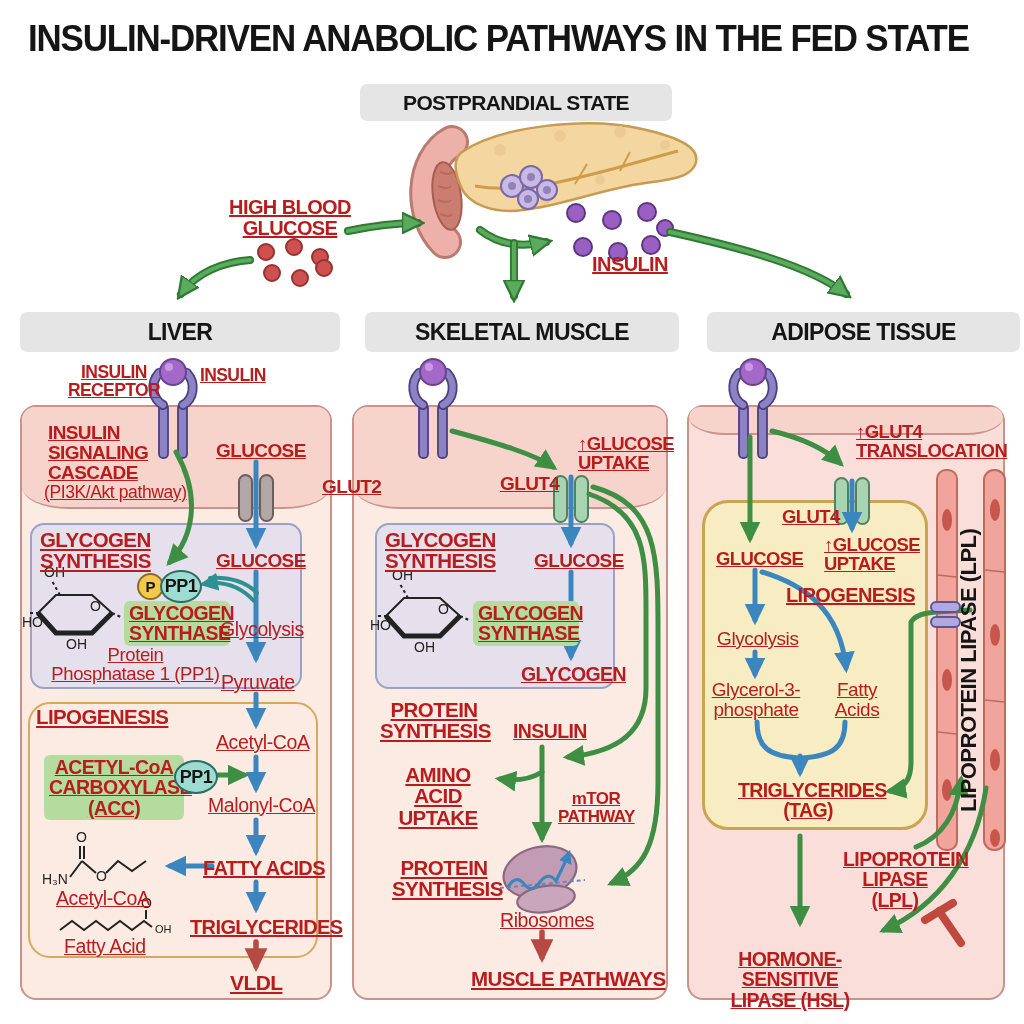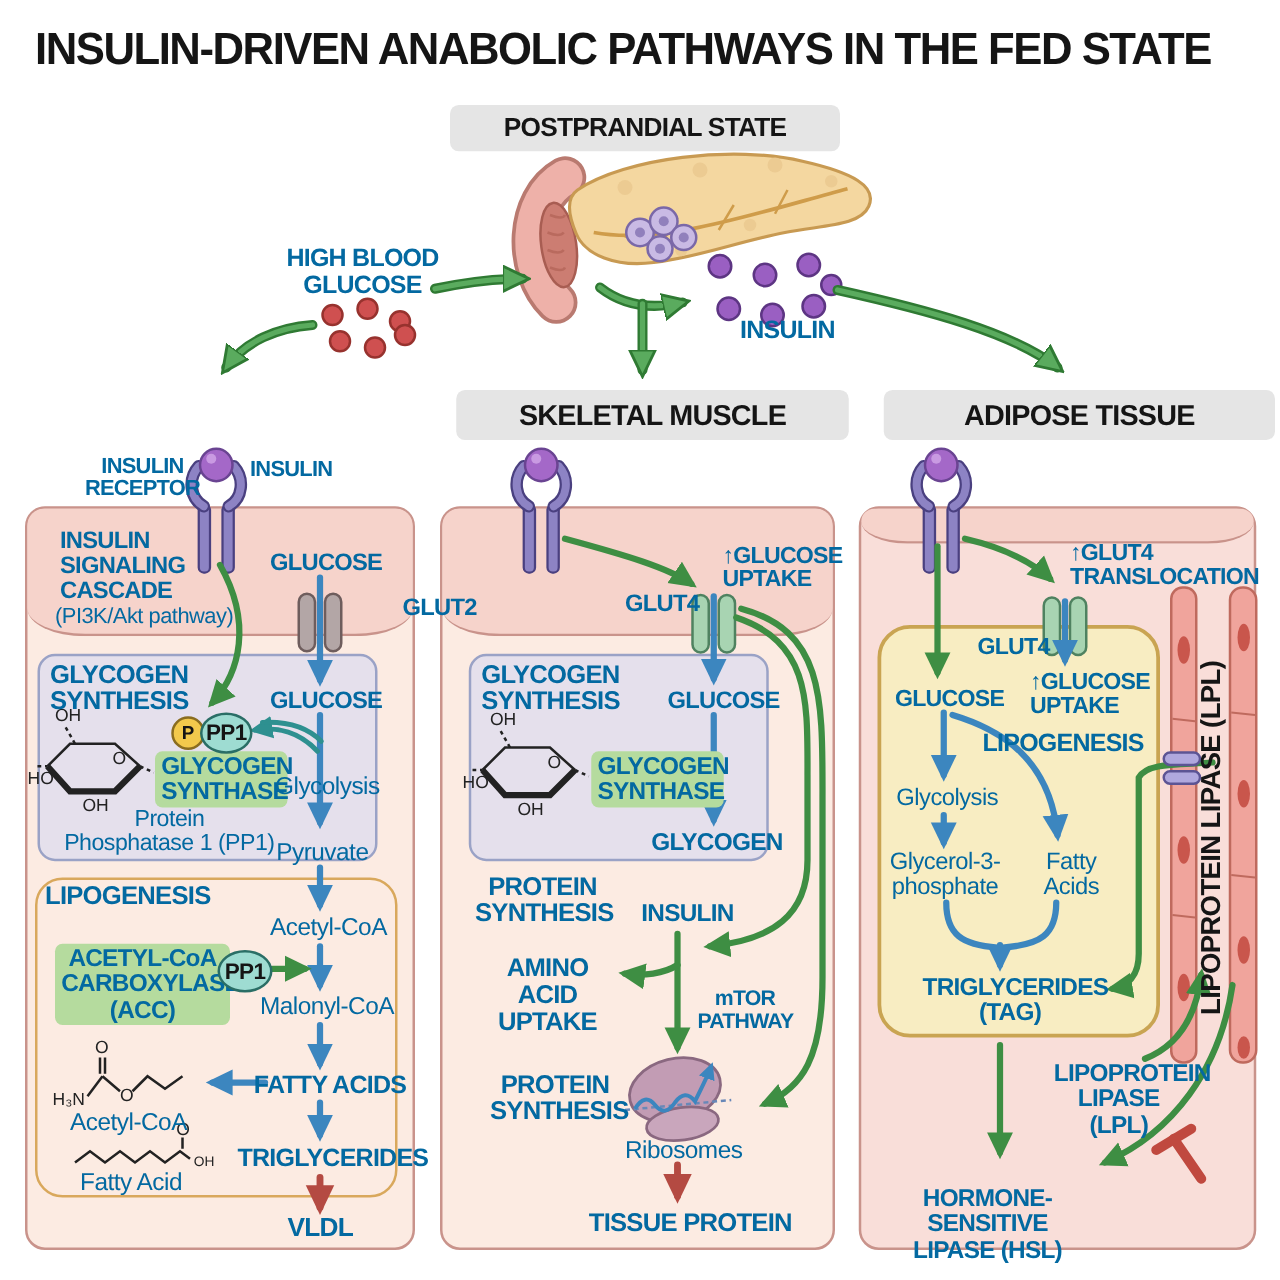--- a/index.html
+++ b/index.html
@@ -1,19 +1,19 @@
 <!DOCTYPE html>
 <html><head>
 <meta charset="utf-8">
 <style>
   html,body{margin:0;padding:0;background:#ffffff;}
   #canvas{position:relative;width:1024px;height:1024px;background:#ffffff;overflow:hidden;
           font-family:"Liberation Sans","DejaVu Sans",sans-serif;color:#151515;}
   .lbl{position:absolute;font-weight:bold;line-height:1.04;white-space:pre-line;
-       letter-spacing:-0.6px;color:#0369a1;z-index:30;}
+       letter-spacing:-0.6px;color:#b91c1c;z-index:30;text-decoration:underline;}
   .reg{font-weight:normal;letter-spacing:-0.4px;}
   .c{text-align:center;}
   #title{position:absolute;left:28px;top:18px;font-size:36px;font-weight:bold;
          letter-spacing:-1.2px;white-space:nowrap;transform:scaleX(.97);transform-origin:left top;z-index:30;}
   .hdr{position:absolute;top:312px;height:40px;background:#e5e5e5;border-radius:7px;
        display:flex;align-items:center;justify-content:center;font-weight:bold;
        font-size:23px;letter-spacing:-0.6px;z-index:5;}
   #badge{position:absolute;left:360px;top:84px;width:312px;height:37px;background:#e5e5e5;
          border-radius:7px;display:flex;align-items:center;justify-content:center;
          font-weight:bold;font-size:21px;letter-spacing:-0.6px;z-index:5;}
@@ -45,20 +45,21 @@
   .chemtx{font-size:14px;fill:#222;}
 </style>
 </head>
 <body>
 
 <div id="canvas">
 
   <div id="title">INSULIN-DRIVEN ANABOLIC PATHWAYS IN THE FED STATE</div>
   <div id="badge">POSTPRANDIAL STATE</div>
 
+  <div class="hdr" style="left:20px;width:320px;">LIVER</div>
   <div class="hdr" style="left:365px;width:314px;">SKELETAL MUSCLE</div>
   <div class="hdr" style="left:707px;width:313px;">ADIPOSE TISSUE</div>
 
   <div class="panel" style="left:20px;width:312px;background:#fcebe2;">
     <div class="membrane" style="height:102px;"></div>
   </div>
   <div class="panel" style="left:352px;width:316px;background:#fcebe2;">
     <div class="membrane" style="height:102px;"></div>
   </div>
   <div class="panel" style="left:687px;width:318px;background:#f9ded9;">
@@ -331,23 +332,23 @@
   <div class="lbl c" style="left:380px;top:699px;width:108px;font-size:20.5px;">PROTEIN
 SYNTHESIS</div>
   <div class="lbl" style="left:513px;top:721px;font-size:19.5px;">INSULIN</div>
   <div class="lbl c" style="left:384px;top:764px;width:108px;font-size:20.5px;">AMINO ACID
 UPTAKE</div>
   <div class="lbl c" style="left:558px;top:790px;width:76px;font-size:17px;">mTOR
 PATHWAY</div>
   <div class="lbl c" style="left:392px;top:857px;width:104px;font-size:20.5px;">PROTEIN
 SYNTHESIS</div>
   <div class="lbl reg" style="left:500px;top:910px;font-size:19.5px;">Ribosomes</div>
-  <div class="lbl" style="left:471px;top:968px;font-size:20.5px;">TISSUE PROTEIN</div>
-
-  <div class="lbl" style="left:856px;top:432px;font-size:18.5px;">↑GLUT4
+  <div class="lbl" style="left:471px;top:968px;font-size:20.5px;">MUSCLE PATHWAYS</div>
+
+  <div class="lbl" style="left:856px;top:422px;font-size:18.5px;">↑GLUT4
 TRANSLOCATION</div>
   <div class="lbl" style="left:782px;top:507px;font-size:18.5px;">GLUT4</div>
   <div class="lbl" style="left:824px;top:535px;font-size:18.5px;">↑GLUCOSE
 UPTAKE</div>
   <div class="lbl" style="left:716px;top:549px;font-size:18.5px;">GLUCOSE</div>
   <div class="lbl" style="left:786px;top:585px;font-size:20px;">LIPOGENESIS</div>
   <div class="lbl reg" style="left:717px;top:629px;font-size:19px;">Glycolysis</div>
   <div class="lbl reg c" style="left:708px;top:680px;width:96px;font-size:19px;">Glycerol-3-
 phosphate</div>
   <div class="lbl reg c" style="left:826px;top:680px;width:62px;font-size:19px;">Fatty

